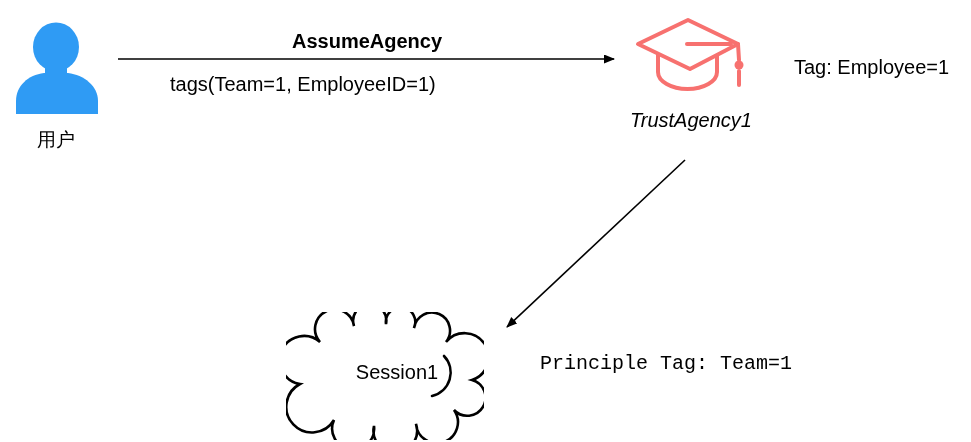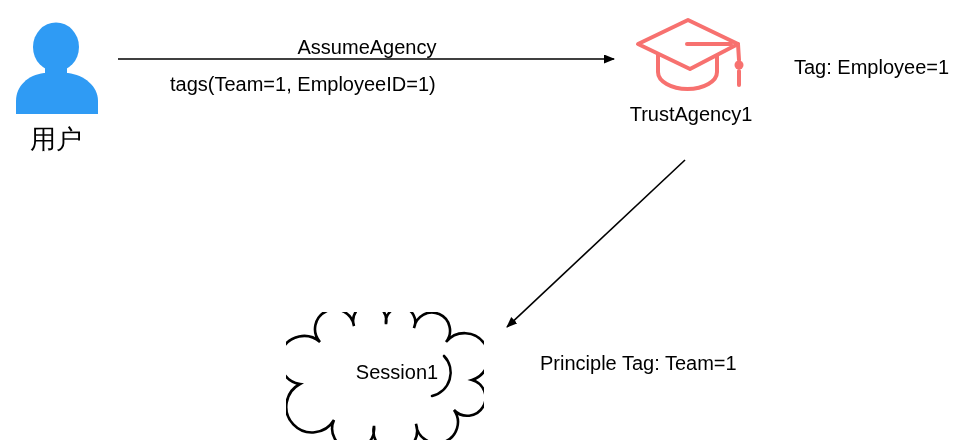--- a/index.html
+++ b/index.html
@@ -24,39 +24,39 @@
     color: #000000;
   }
   .centered { text-align: center; }
   #arrow-layer {
     position: absolute;
     left: 0; top: 0;
     width: 971px; height: 442px;
   }
   #actor-label {
     left: 8px; top: 126px; width: 96px;
-    font-size: 26px;
+    font-size: 19px;
   }
   #assume-title {
-    left: 120px; top: 34px; width: 494px;
+    left: 120px; top: 28px; width: 494px; font-weight: bold;
   }
   #assume-params {
     left: 170px; top: 71px;
   }
   #agency-label {
-    left: 616px; top: 101px; width: 150px;
+    left: 616px; top: 107px; width: 150px; font-style: italic;
   }
   #agency-tag {
     left: 794px; top: 54px;
   }
   #session-label {
     left: 330px; top: 359px; width: 134px;
   }
   #session-tags {
-    left: 540px; top: 350px; line-height: 28px;
+    left: 540px; top: 350px; line-height: 28px; font-family: Liberation Mono, monospace;
   }
   #person-svg { left: 15px; top: 22px; }
   #cap-svg { left: 631px; top: 16px; }
   #cloud-svg { left: 286px; top: 312px; }
 </style>
 </head>
 <body>
 
 <div class="canvas">
 

